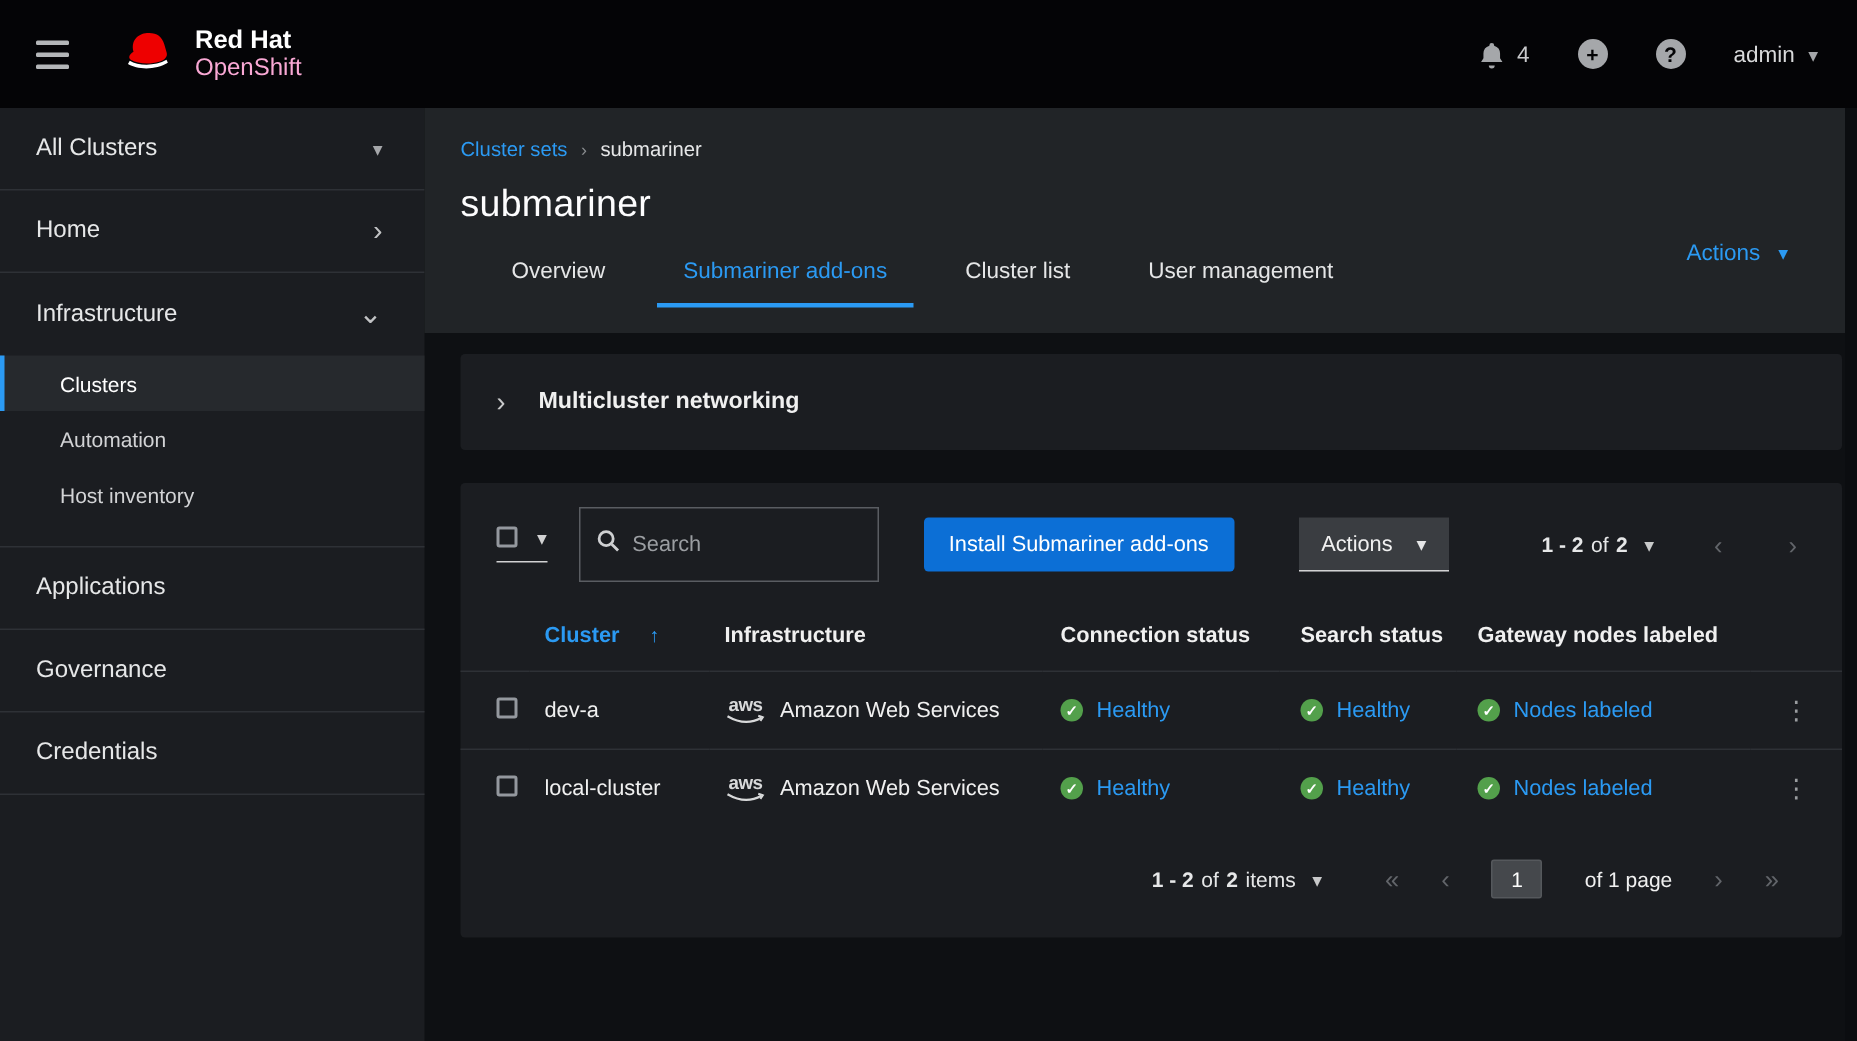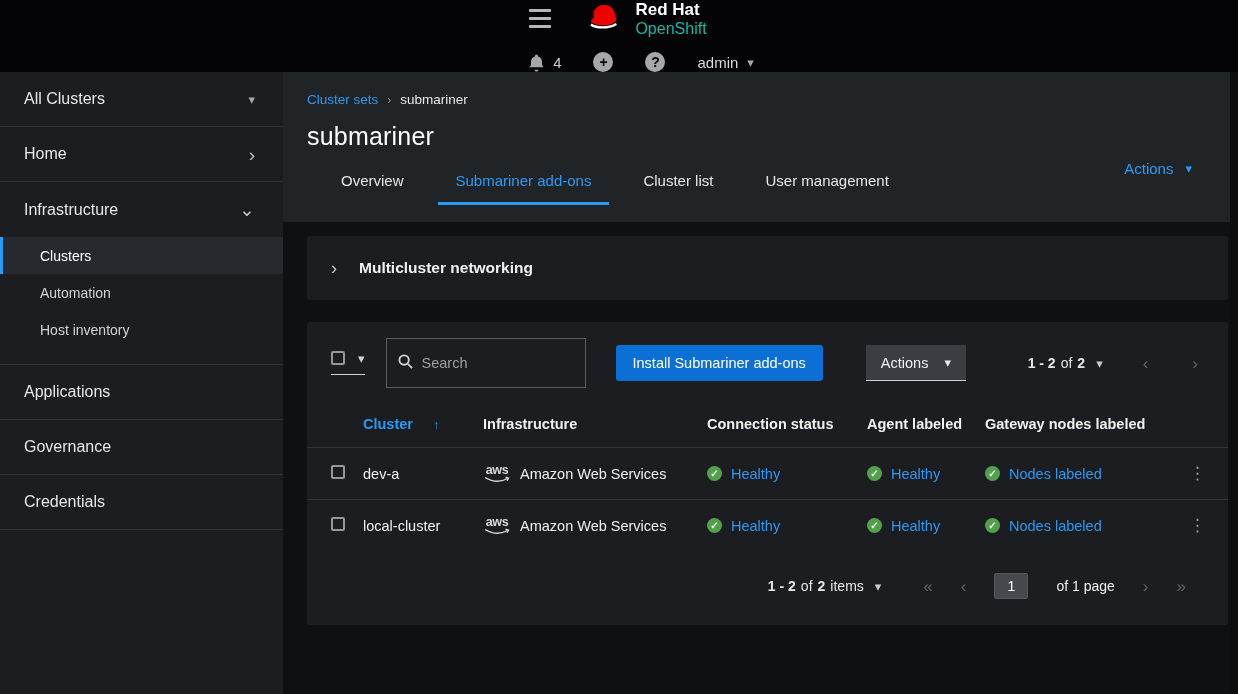--- a/index.html
+++ b/index.html
@@ -1,27 +1,27 @@
 <!DOCTYPE html>
 <html><head>
 <meta charset="utf-8">
 <style>
   * { box-sizing: border-box; margin: 0; padding: 0; }
   html,body { width:1238px; height:694px; overflow:hidden; background:#0e1013;
     font-family:"Liberation Sans", sans-serif; }
   
   .masthead { height:72px; background:#040406; display:flex; align-items:center;
-    justify-content:space-between; padding:0 26px 0 18px;flex-direction:column; }
+    justify-content:space-between; padding:0 26px 0 18px; }
   .mh-left { display:flex; align-items:center; gap:28px; }
   .hamburger { display:flex; flex-direction:column; gap:5px; cursor:pointer; padding:6px; }
   .hamburger span { width:22px; height:3px; background:#b4b6b8; border-radius:1px; }
   .brand { display:flex; align-items:center; gap:10px; cursor:pointer; }
   .brand-text { display:flex; flex-direction:column; line-height:1.15; }
   .brand-line1 { color:#fff; font-weight:700; font-size:17px; }
-  .brand-line2 { color:#14b8a6; font-weight:300; font-size:16px; }
+  .brand-line2 { color:#f9a8d4; font-weight:300; font-size:16px; }
   .mh-right { display:flex; align-items:center; gap:32px; }
   .mh-icon { color:#a5a7aa; cursor:pointer; display:flex; align-items:center; }
   .grid-icon { display:grid; grid-template-columns:repeat(3,5px); grid-template-rows:repeat(3,5px); gap:2px; }
   .grid-icon i { background:#a5a7aa; }
   .bell-group { display:flex; align-items:center; gap:7px; color:#c9cacc; font-size:15px; cursor:pointer; }
   .circle-glyph { width:20px; height:20px; border-radius:50%; background:#a5a7aa; color:#040406;
     display:flex; align-items:center; justify-content:center; font-size:14px; font-weight:700; }
   .user-menu { display:flex; align-items:center; gap:9px; color:#d8d9da; font-size:15px; cursor:pointer; }
   .caret { font-size:13px; color:#a5a7aa; line-height:1; }
   
@@ -277,21 +277,21 @@
                 <span>Cluster</span>
                 <span class="sort-arrow">↑</span>
               </th>
               <th class="pl-infra">
                 <span>Infrastructure</span>
               </th>
               <th class="pl-conn">
                 <span>Connection status</span>
               </th>
               <th class="pl-agent">
-                <span>Agent labeled</span>
+                <span>Search status</span>
               </th>
               <th class="pl-gw">
                 <span>Gateway nodes labeled</span>
               </th>
               <th></th>
             </tr>
           </thead>
           <tbody>
             <tr>
               <td class="pl-check"><input type="checkbox" style=""></td>

